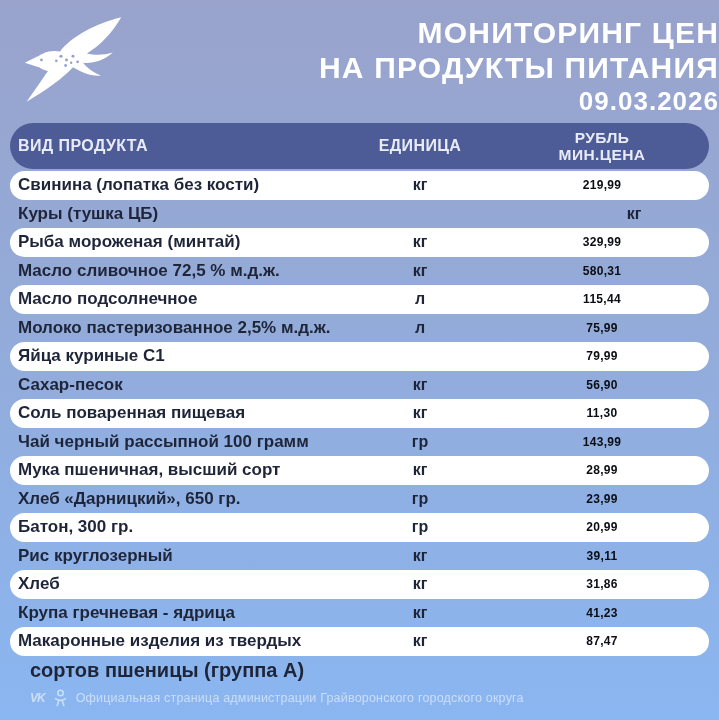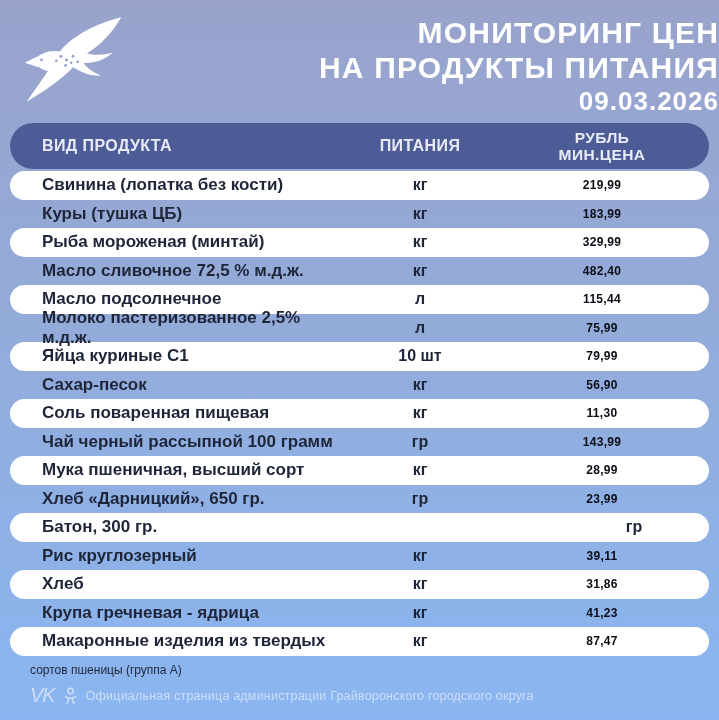--- a/index.html
+++ b/index.html
@@ -30,41 +30,41 @@
   .date-line{
     color:var(--title-white);font-weight:bold;font-size:26px;line-height:30px;
     letter-spacing:1px;margin-top:1px;
   }
   .price-table{margin:7px 10px 0 10px;}
   .thead{
     background:var(--thead-bg);border-radius:24px;height:46px;
     display:flex;align-items:center;
     color:var(--thead-text);font-weight:bold;font-size:16px;letter-spacing:0.4px;
   }
-  .c1{flex:1;padding-left:32px;text-align:left;}
+  .c1{flex:1;padding-left:8px;text-align:left;}
   .c2{width:150px;text-align:center;}
   .c3{width:214px;text-align:center;}
   .thead .c3{line-height:17px;font-size:15.5px;}
   .tbody{margin-top:2px;}
   .row{
     height:28.5px;display:flex;align-items:center;
     font-weight:bold;font-size:17px;color:var(--text-dark);
   }
   .row.white{background:var(--row-white);border-radius:15px;}
   .row .c3{color:var(--price-black);font-size:12px;letter-spacing:0.3px;}
   .row .c2{font-size:16px;}
   .cont-line{
     height:29px;display:flex;align-items:center;padding-left:20px;
-    font-weight:normal;font-size:12px;color:var(--text-dark);
+    font-weight:bold;font-size:20px;color:var(--text-dark);
   }
   .footer{
     position:absolute;left:30px;bottom:13px;
     display:flex;align-items:center;gap:9px;color:var(--footer-text);
   }
-  .vk-logo{font-weight:normal;font-size:20px;letter-spacing:-1px;font-style:italic;}
+  .vk-logo{font-weight:bold;font-size:12px;letter-spacing:-1px;font-style:italic;}
   .ok-logo{display:inline-flex;}
   .footer-caption{font-size:12.5px;letter-spacing:0.2px;}
 </style>
 </head>
 <body>
 
 <div class="top-header">
   <svg class="bird-logo" viewBox="0 0 110 96" aria-hidden="true">
     <path fill="#ffffff" d="M3,52 L17,45 L18,57 Z"></path>
     <path fill="#ffffff" d="M12,50
@@ -90,60 +90,58 @@
     </g>
   </svg>
   <div class="title-line">МОНИТОРИНГ ЦЕН</div>
   <div class="title-line">НА ПРОДУКТЫ ПИТАНИЯ</div>
   <div class="date-line">09.03.2026</div>
 </div>
 
 <div class="price-table">
   <div class="thead">
     <div class="c1">ВИД ПРОДУКТА</div>
-    <div class="c2">ПИТАНИЯ</div>
+    <div class="c2">ЕДИНИЦА</div>
     <div class="c3">
       <div>РУБЛЬ</div>
       <div>МИН.ЦЕНА</div>
     </div>
   </div>
   <div class="tbody">
       <div class="row white">
         <div class="c1">Свинина (лопатка без кости)</div>
         <div class="c2">кг</div>
         <div class="c3">219,99</div>
       </div>
       <div class="row blue">
         <div class="c1">Куры (тушка ЦБ)</div>
         <div class="c2">кг</div>
-        <div class="c3">183,99</div>
       </div>
       <div class="row white">
         <div class="c1">Рыба мороженая (минтай)</div>
         <div class="c2">кг</div>
         <div class="c3">329,99</div>
       </div>
       <div class="row blue">
         <div class="c1">Масло сливочное 72,5 % м.д.ж.</div>
         <div class="c2">кг</div>
-        <div class="c3">482,40</div>
+        <div class="c3">580,31</div>
       </div>
       <div class="row white">
         <div class="c1">Масло подсолнечное</div>
         <div class="c2">л</div>
         <div class="c3">115,44</div>
       </div>
       <div class="row blue">
         <div class="c1">Молоко пастеризованное 2,5% м.д.ж.</div>
         <div class="c2">л</div>
         <div class="c3">75,99</div>
       </div>
       <div class="row white">
         <div class="c1">Яйца куриные С1</div>
-        <div class="c2">10 шт</div>
         <div class="c3">79,99</div>
       </div>
       <div class="row blue">
         <div class="c1">Сахар-песок</div>
         <div class="c2">кг</div>
         <div class="c3">56,90</div>
       </div>
       <div class="row white">
         <div class="c1">Соль поваренная пищевая</div>
         <div class="c2">кг</div>
@@ -160,20 +158,21 @@
         <div class="c3">28,99</div>
       </div>
       <div class="row blue">
         <div class="c1">Хлеб «Дарницкий», 650 гр.</div>
         <div class="c2">гр</div>
         <div class="c3">23,99</div>
       </div>
       <div class="row white">
         <div class="c1">Батон, 300 гр.</div>
         <div class="c2">гр</div>
+        <div class="c3">20,99</div>
       </div>
       <div class="row blue">
         <div class="c1">Рис круглозерный</div>
         <div class="c2">кг</div>
         <div class="c3">39,11</div>
       </div>
       <div class="row white">
         <div class="c1">Хлеб</div>
         <div class="c2">кг</div>
         <div class="c3">31,86</div>

